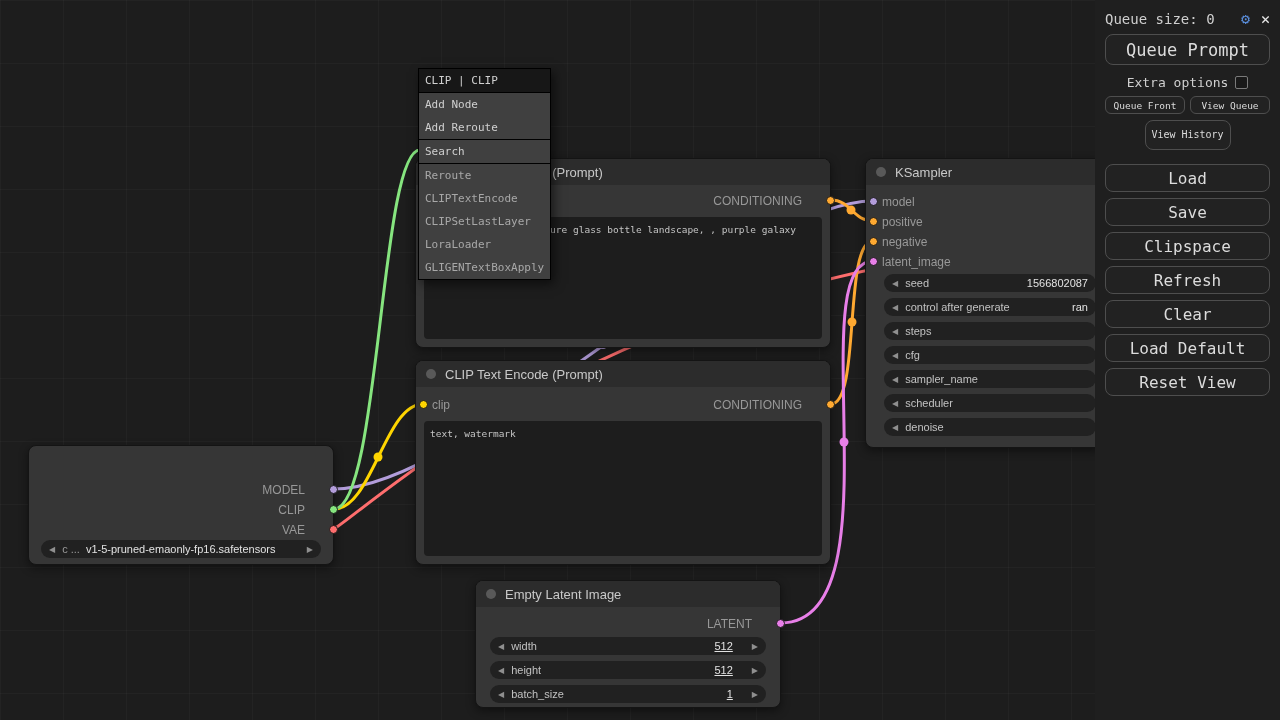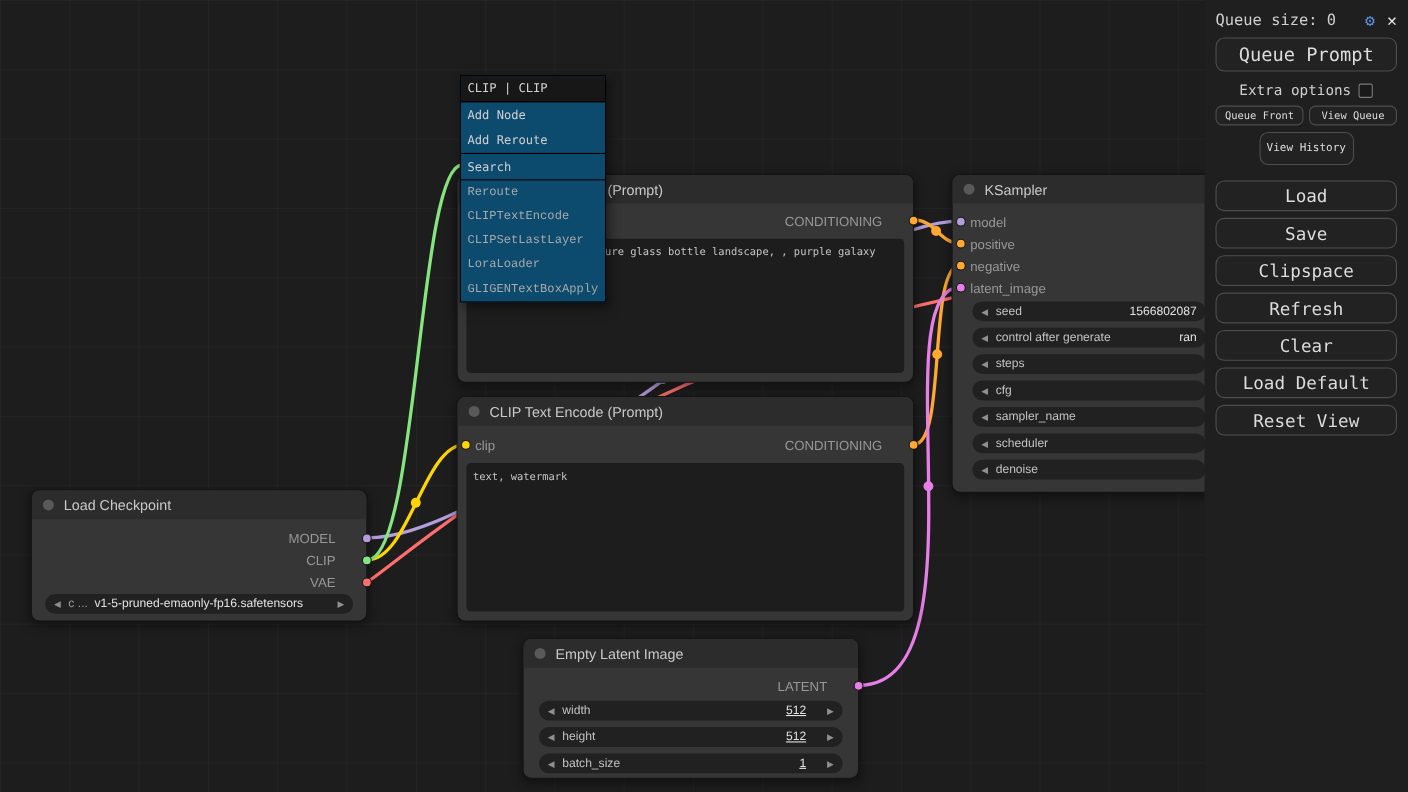--- a/index.html
+++ b/index.html
@@ -30,26 +30,26 @@
   .warr{color:#8f8f8f;font-size:8px;flex:none;}
   .wlbl{margin-left:7px;white-space:nowrap;}
   .wval{margin-left:auto;color:#e2e2e2;white-space:nowrap;}
   .wval.before-arr{margin-right:19px;text-decoration:underline;}
   .wval-inline{margin-left:6px;color:#e2e2e2;white-space:nowrap;}
   .wspace{flex:1;}
   .prompt{position:absolute;background:#1d1d1d;border-radius:4px;padding:6px;
           font-family:"DejaVu Sans Mono",monospace;font-size:9.5px;color:#c4c4c4;
           white-space:pre-wrap;overflow:hidden;line-height:1.4;}
   
-  .cmenu{position:absolute;left:418px;top:68px;width:133px;z-index:10;background:#0c4a6e;
+  .cmenu{position:absolute;left:418px;top:68px;width:133px;z-index:10;background:#404040;
          border:1px solid #000;box-shadow:3px 4px 10px rgba(0,0,0,.55);
          font-family:"DejaVu Sans Mono",monospace;font-size:11px;box-sizing:border-box;}
   .cm-title{padding:5px 6px;background:#171717;color:#d2d2d2;border-bottom:1px solid #000;}
   .cm-item{padding:5px 6px;color:#cfcfcf;}
-  .cm-item.sug{color:#a8a8a8;font-family:Liberation Mono, monospace;}
+  .cm-item.sug{color:#a8a8a8;}
   .cm-sep{height:1px;background:#000;}
   
   .sidebar{position:absolute;left:1095px;top:0;width:185px;height:720px;z-index:20;
            background:#1f1f1f;box-sizing:border-box;padding:6px 10px;
            font-family:"DejaVu Sans Mono",monospace;color:#d4d4d4;}
   .sb-row1{display:flex;align-items:center;margin:4px 0 2px 0;}
   .sb-qsize{flex:1;font-size:14px;color:#cfcfcf;}
   .sb-gear{font-size:15px;cursor:pointer;}
   .sb-close{margin-left:11px;font-size:15px;color:#e8e8e8;cursor:pointer;}
   .btn{display:flex;align-items:center;justify-content:center;background:#222;
@@ -81,24 +81,20 @@
     <path d="M 831 404 C 861 404, 843 241, 873 241" fill="none" stroke-width="3" stroke="#ffa931"></path>
     <path d="M 781 623 C 900 623, 800 261, 873 261" fill="none" stroke-width="3" stroke="#e87fe8"></path>
     <circle cx="603" cy="345" r="4" fill="#b39ddb"></circle>
     <circle cx="378" cy="457" r="4.5" fill="#ffd500"></circle>
     <circle cx="851" cy="210" r="4.5" fill="#ffa931"></circle>
     <circle cx="852" cy="322" r="4.5" fill="#ffa931"></circle>
     <circle cx="844" cy="442" r="4.5" fill="#e87fe8"></circle>
   </svg>
 
   <div class="node" style="left:28px;top:445px;width:306px;height:120px;">
-    <div class="nhead">
-      <span class="hdot"></span>
-      <span>Load Checkpoint</span>
-    </div>
     <div class="srow out" style="top:36px;">
       <span class="slbl">MODEL</span>
       <span class="dot" style="background: rgb(179, 157, 219);"></span>
     </div>
     <div class="srow out" style="top:56px;">
       <span class="slbl">CLIP</span>
       <span class="dot" style="background: rgb(134, 229, 127);"></span>
     </div>
     <div class="srow out" style="top:76px;">
       <span class="slbl">VAE</span>

